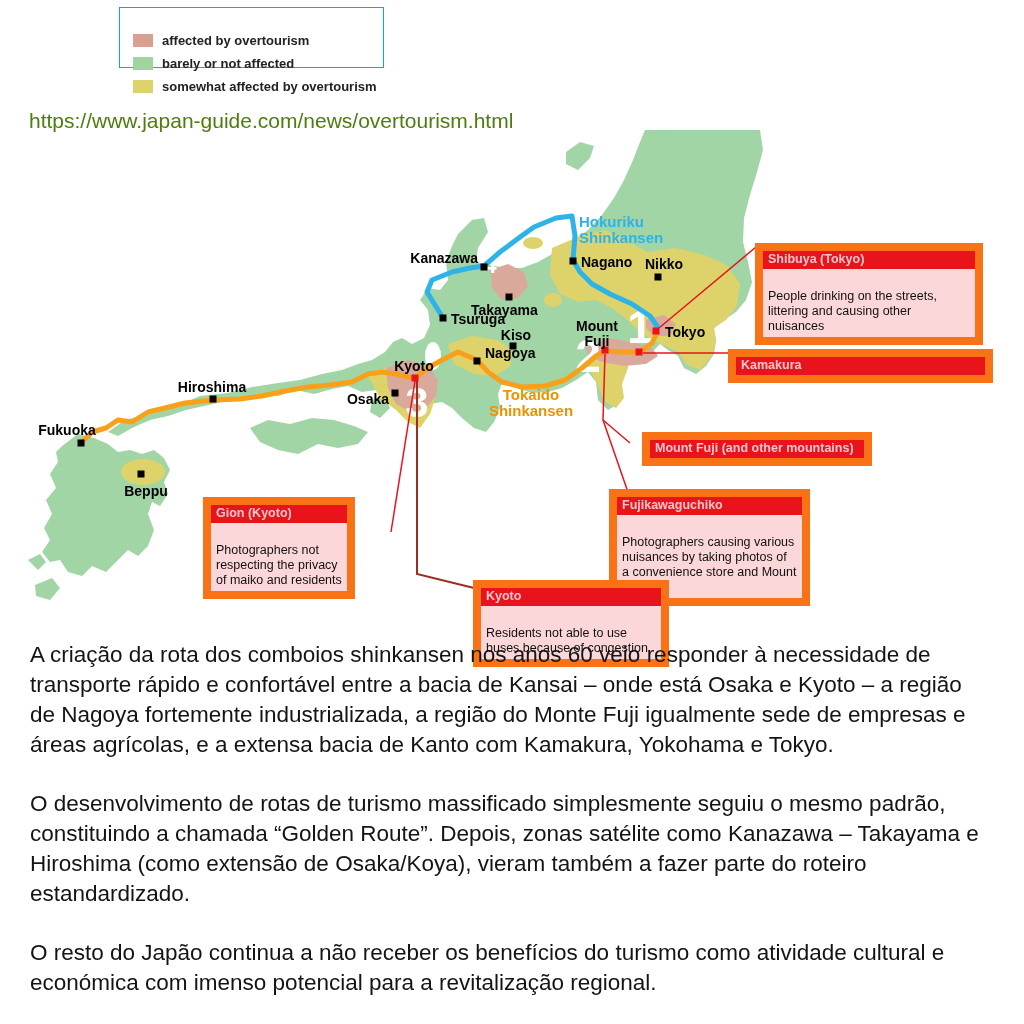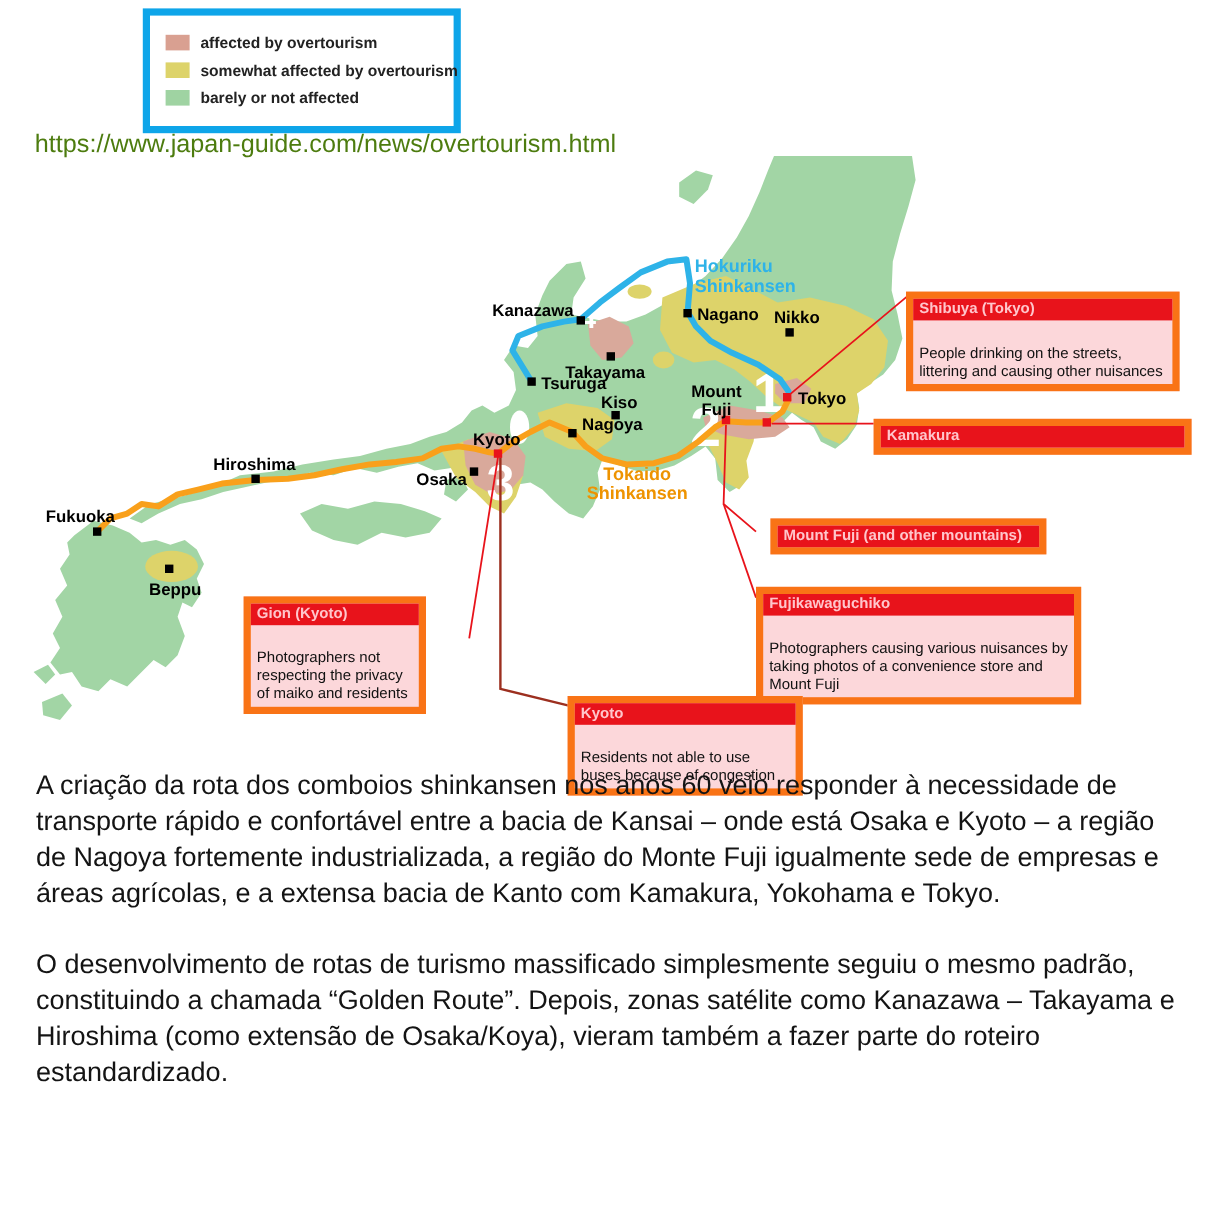--- a/index.html
+++ b/index.html
@@ -2,42 +2,42 @@
 <html><head>
 <meta charset="utf-8">
 <style>
   html,body{margin:0;padding:0}
   body{
     width:1024px;height:1024px;background:#ffffff;position:relative;overflow:hidden;
     font-family:"Liberation Sans",sans-serif;
   }
   
   .legend{
-    position:absolute;left:119px;top:7px;width:265px;height:104px;
-    background:#fff;border:6px solid #0ea5e9;box-sizing:border-box;
-    padding:11px 0 0 13px;z-index:6;
+    position:absolute;left:119px;top:7px;width:265px;height:61px;
+    background:#fff;border:1px solid #0ea5e9;box-sizing:border-box;
+    padding:21px 0 0 13px;z-index:6;
   }
   .legend-row{display:flex;align-items:center;height:23px;gap:9px}
   .swatch{width:20px;height:13px;flex:0 0 auto}
   .sw-affected{background:#d9a091}
   .sw-somewhat{background:#ddd36a}
   .sw-barely{background:#9fd3a2}
   .legend-label{font-size:13px;font-weight:bold;color:#222;white-space:nowrap}
   
   .source{
     position:absolute;left:29px;top:109px;font-size:21px;color:#4d7c0f;z-index:6;
   }
   
   .map-svg{position:absolute;left:0;top:0;width:1024px;height:1024px;z-index:1}
   .city-label{font:bold 14px "Liberation Sans",sans-serif;fill:#000}
   .num-label{font-family:"Liberation Sans",sans-serif;font-weight:bold;fill:#ffffff}
   .rail-label{font:bold 15px "Liberation Sans",sans-serif}
   
   .callout{
-    position:absolute;border:6px solid #f97316;background:#fcd7da;
+    position:absolute;border:8px solid #f97316;background:#fcd7da;
     box-sizing:border-box;z-index:5;
   }
   .callout-title{
     background:#e8131b;color:#ffc6cc;font-size:12.5px;font-weight:bold;
     padding:1px 5px 2px;line-height:15px;white-space:nowrap;overflow:hidden;
   }
   .callout-body{font-size:12.5px;color:#111;padding:20px 5px 3px;line-height:15px}
   
   .article{
     position:absolute;left:30px;top:640px;width:966px;z-index:6;
@@ -47,26 +47,26 @@
 </style>
 </head>
 <body>
 
 <div class="legend">
   <div class="legend-row">
     <div class="swatch sw-affected"></div>
     <span class="legend-label">affected by overtourism</span>
   </div>
   <div class="legend-row">
+    <div class="swatch sw-barely"></div>
+    <span class="legend-label">barely or not affected</span>
+  </div>
+  <div class="legend-row">
     <div class="swatch sw-somewhat"></div>
     <span class="legend-label">somewhat affected by overtourism</span>
-  </div>
-  <div class="legend-row">
-    <div class="swatch sw-barely"></div>
-    <span class="legend-label">barely or not affected</span>
   </div>
 </div>
 
 <div class="source">https://www.japan-guide.com/news/overtourism.html</div>
 
 <svg class="map-svg" viewBox="0 0 1024 1024">
 
   <path fill="#a2d5a5" d="
     M108 432 L125 420 L150 414 L175 407 L200 396 L228 393 L252 387 L278 383 L300 380
     L322 374 L342 370 L358 364 L372 360 L385 352 L393 342 L402 338 L412 344 L424 338
@@ -176,29 +176,30 @@
 <div class="callout" style="left:755px;top:243px;width:228px">
   <div class="callout-title">Shibuya (Tokyo)</div>
   <div class="callout-body">People drinking on the streets, littering and causing other nuisances</div>
 </div>
 <div class="callout" style="left:728px;top:349px;width:265px">
   <div class="callout-title">Kamakura</div>
 </div>
 <div class="callout" style="left:642px;top:432px;width:230px">
   <div class="callout-title">Mount Fuji (and other mountains)</div>
 </div>
-<div class="callout" style="left:630px;top:489px;width:271px">
+<div class="callout" style="left:609px;top:489px;width:201px">
   <div class="callout-title">Fujikawaguchiko</div>
   <div class="callout-body">Photographers causing various nuisances by taking photos of a convenience store and Mount Fuji</div>
 </div>
 <div class="callout" style="left:203px;top:497px;width:152px">
   <div class="callout-title">Gion (Kyoto)</div>
   <div class="callout-body">Photographers not respecting the privacy of maiko and residents</div>
 </div>
 <div class="callout" style="left:473px;top:580px;width:196px">
   <div class="callout-title">Kyoto</div>
   <div class="callout-body">Residents not able to use buses because of congestion</div>
 </div>
 
 <div class="article">
   <p>A criação da rota dos comboios shinkansen nos anos 60 veio responder à necessidade de transporte rápido e confortável entre a bacia de Kansai – onde está Osaka e Kyoto – a região de Nagoya fortemente industrializada, a região do Monte Fuji igualmente sede de empresas e áreas agrícolas, e a extensa bacia de Kanto com Kamakura, Yokohama e Tokyo.</p>
   <p>O desenvolvimento de rotas de turismo massificado simplesmente seguiu o mesmo padrão, constituindo a chamada “Golden Route”. Depois, zonas satélite como Kanazawa – Takayama e Hiroshima (como extensão de Osaka/Koya), vieram também a fazer parte do roteiro estandardizado.</p>
+  <p>O resto do Japão continua a não receber os benefícios do turismo como atividade cultural e económica com imenso potencial para a revitalização regional.</p>
 </div>
 
 </body></html>

